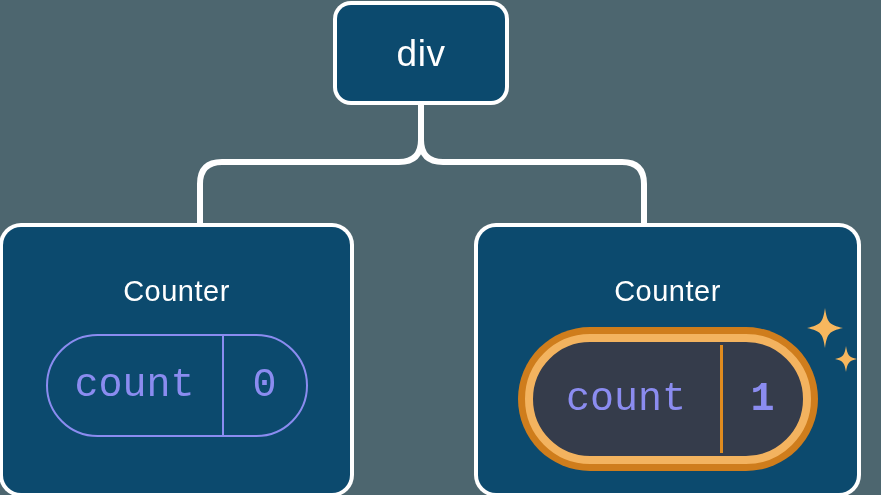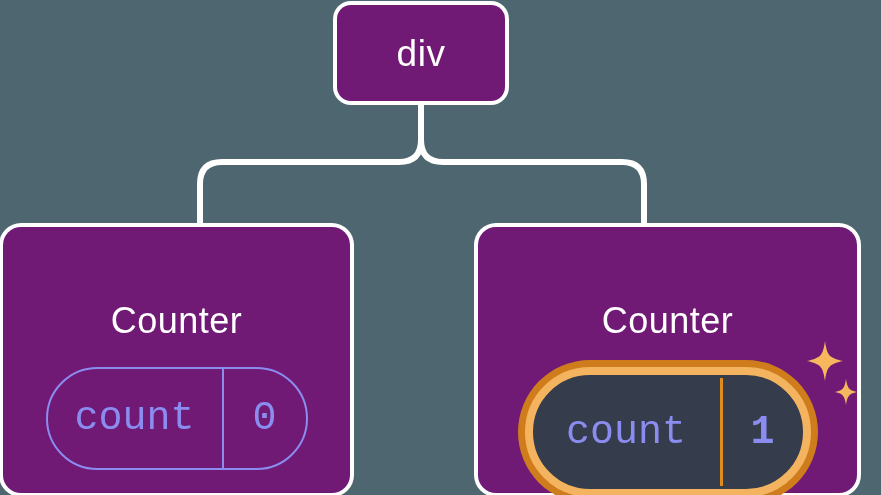--- a/index.html
+++ b/index.html
@@ -25,21 +25,21 @@
     left: 0;
     top: 0;
     width: 881px;
     height: 495px;
     pointer-events: none;
   }
 
   
   .node {
     position: absolute;
-    background: #701a75;
+    background: #0c4a6e;
     border-radius: 14px;
     box-shadow: 0 0 0 4px #ffffff;
     box-sizing: border-box;
   }
   .node-root {
     left: 337px;
     top: 5px;
     width: 168px;
     height: 96px;
     display: flex;
@@ -59,23 +59,23 @@
     border-radius: 18px;
     display: flex;
     flex-direction: column;
     align-items: center;
   }
   .node-child-left  { left: 3px;   width: 347px; }
   .node-child-right { left: 478px; width: 379px; }
 
   .node-title {
     color: #ffffff;
-    font-size: 36px;
+    font-size: 29px;
     line-height: 1;
-    margin-top: 76px;
+    margin-top: 50px;
     letter-spacing: 0.5px;
   }
 
   
   .pill-wrap {
     position: relative;
     margin-top: 28px;
     display: flex;
     align-items: center;
     justify-content: center;

